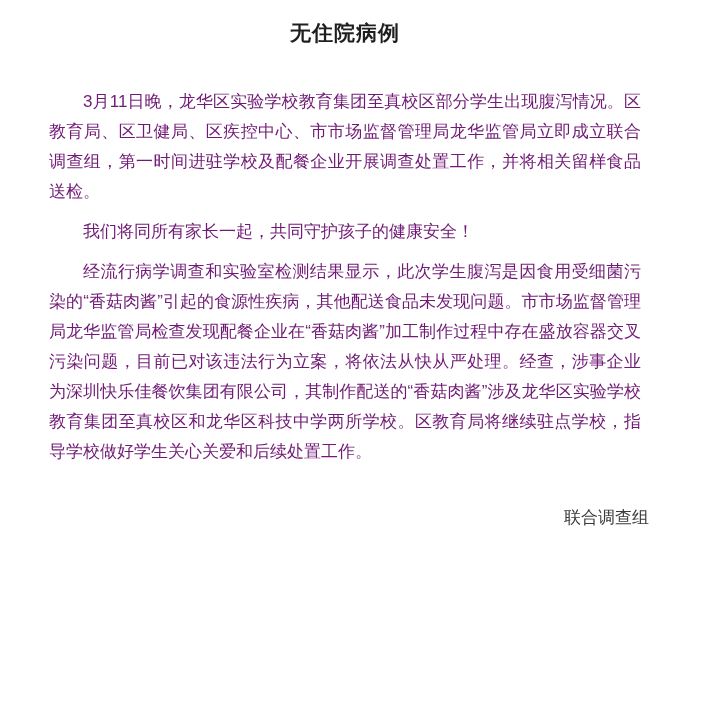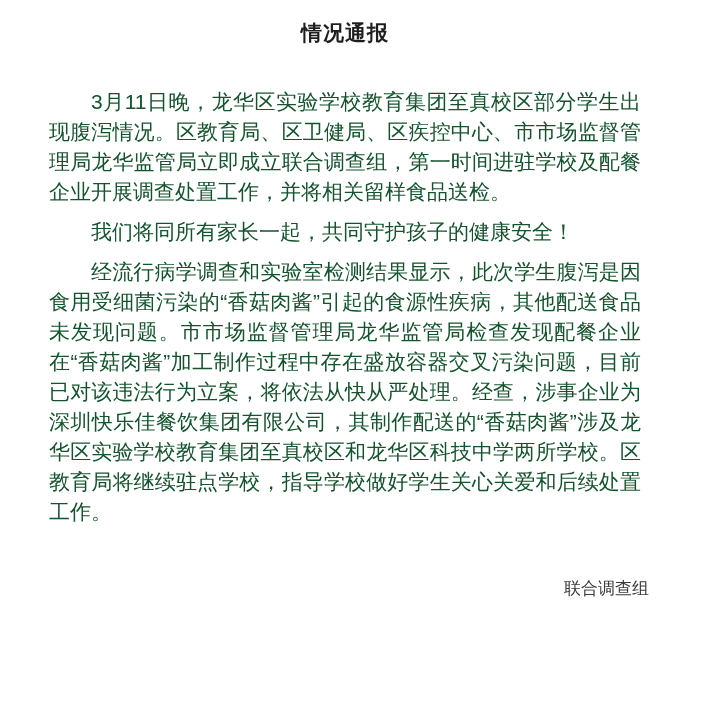--- a/index.html
+++ b/index.html
@@ -24,44 +24,44 @@
     margin: 0 0 39px 0;
     font-size: 21px;
     line-height: 30px;
     font-weight: 700;
     color: #1e1e1e;
     text-align: center;
     letter-spacing: 1px;
   }
   .para {
     margin: 0 0 10px 0;
-    font-size: 21px;
+    font-size: 17px;
     line-height: 30px;
-    color: #14532d;
+    color: #701a75;
     text-align: justify;
     text-indent: 2em;
     word-break: break-all;
   }
   .signature {
-    margin-top: 47px;
+    margin-top: 36px;
     margin-right: -8px;
     text-align: right;
     font-size: 17px;
     line-height: 30px;
     color: #3a3a3a;
   }
   .sig-line {
     display: block;
   }
 </style>
 </head>
 <body>
 
 <div class="page">
-  <h1 class="title">情况通报</h1>
+  <h1 class="title">无住院病例</h1>
 
   <p class="para">3月11日晚，龙华区实验学校教育集团至真校区部分学生出现腹泻情况。区教育局、区卫健局、区疾控中心、市市场监督管理局龙华监管局立即成立联合调查组，第一时间进驻学校及配餐企业开展调查处置工作，并将相关留样食品送检。</p>
 
 
   <p class="para">我们将同所有家长一起，共同守护孩子的健康安全！</p>
 
   <p class="para">经流行病学调查和实验室检测结果显示，此次学生腹泻是因食用受细菌污染的“香菇肉酱”引起的食源性疾病，其他配送食品未发现问题。市市场监督管理局龙华监管局检查发现配餐企业在“香菇肉酱”加工制作过程中存在盛放容器交叉污染问题，目前已对该违法行为立案，将依法从快从严处理。经查，涉事企业为深圳快乐佳餐饮集团有限公司，其制作配送的“香菇肉酱”涉及龙华区实验学校教育集团至真校区和龙华区科技中学两所学校。区教育局将继续驻点学校，指导学校做好学生关心关爱和后续处置工作。</p>
 
   <div class="signature">
     <span class="sig-line">联合调查组</span>

